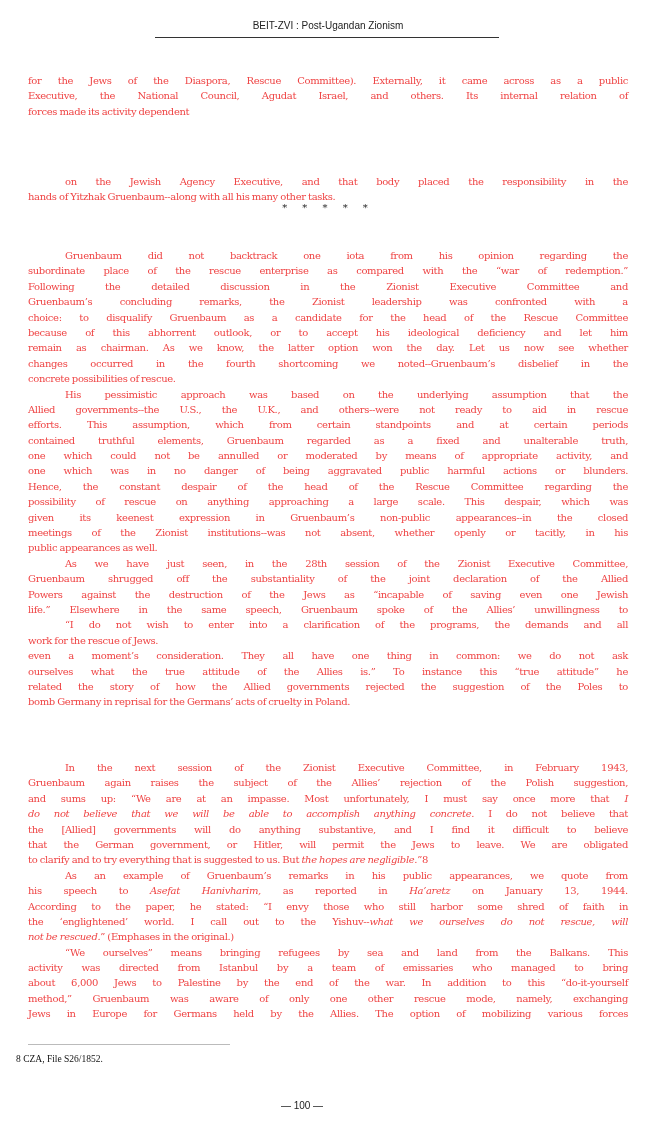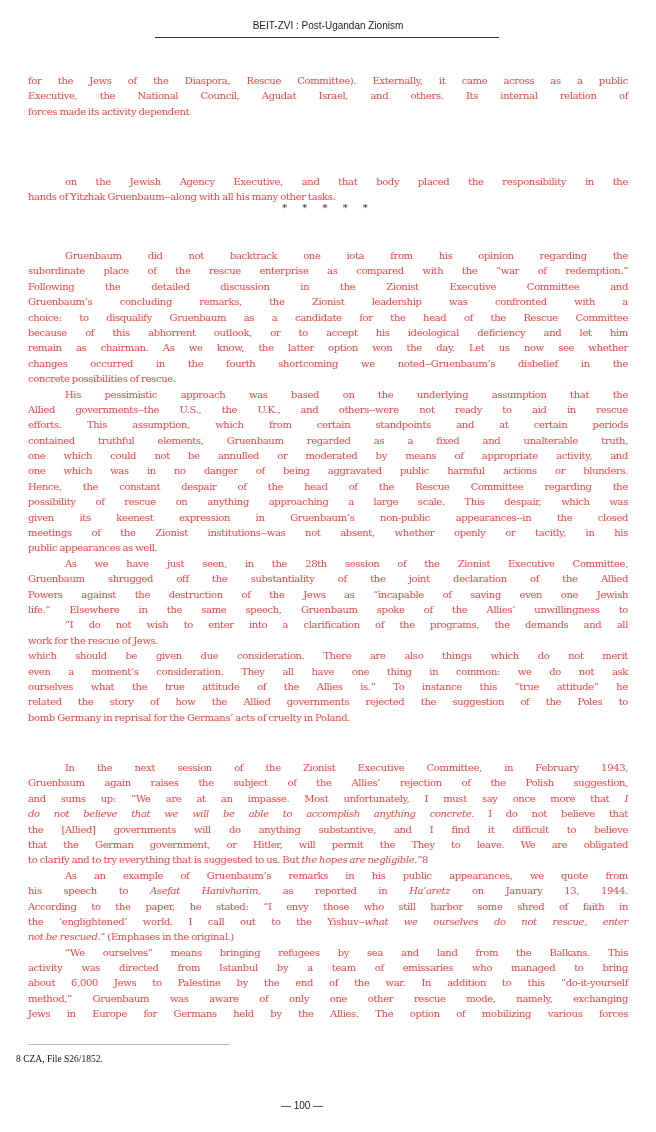--- a/index.html
+++ b/index.html
@@ -77,39 +77,38 @@
   <span class="line">possibility of rescue on anything approaching a large scale. This despair, which was</span>
   <span class="line">given its keenest expression in Gruenbaum’s non-public appearances--in the closed</span>
   <span class="line">meetings of the Zionist institutions--was not absent, whether openly or tacitly, in his</span>
   <span class="line last">public appearances as well.</span>
   <span class="line indent">As we have just seen, in the 28th session of the Zionist Executive Committee,</span>
   <span class="line">Gruenbaum shrugged off the substantiality of the joint declaration of the Allied</span>
   <span class="line">Powers against the destruction of the Jews as “incapable of saving even one Jewish</span>
   <span class="line">life.” Elsewhere in the same speech, Gruenbaum spoke of the Allies’ unwillingness to</span>
   <span class="line indent">“I do not wish to enter into a clarification of the programs, the demands and all</span>
   <span class="line last">work for the rescue of Jews.</span>
-  <span class="line">which should be given due consideration. There are also things which do not merit</span>
   <span class="line">even a moment’s consideration. They all have one thing in common: we do not ask</span>
   <span class="line">ourselves what the true attitude of the Allies is.” To instance this “true attitude” he</span>
   <span class="line">related the story of how the Allied governments rejected the suggestion of the Poles to</span>
   <span class="line last">bomb Germany in reprisal for the Germans’ acts of cruelty in Poland.</span>
 </div>
 
 <div class="body-text" style="top:760px;">
   <span class="line indent">In the next session of the Zionist Executive Committee, in February 1943,</span>
   <span class="line">Gruenbaum again raises the subject of the Allies’ rejection of the Polish suggestion,</span>
   <span class="line"><span>and sums up: “We are at an impasse. Most unfortunately, I must say once more that</span> <em>I</em></span>
   <span class="line"><em>do not believe that we will be able to accomplish anything concrete.</em> <span>I do not believe that</span></span>
   <span class="line">the [Allied] governments will do anything substantive, and I find it difficult to believe</span>
-  <span class="line">that the German government, or Hitler, will permit the They to leave. We are obligated</span>
+  <span class="line">that the German government, or Hitler, will permit the Jews to leave. We are obligated</span>
   <span class="line last"><span>to clarify and to try everything that is suggested to us. But</span> <em>the hopes are negligible.</em><span>”8</span></span>
   <span class="line indent">As an example of Gruenbaum’s remarks in his public appearances, we quote from</span>
   <span class="line"><span>his speech to</span> <em>Asefat Hanivharim,</em> <span>as reported in</span> <em>Ha’aretz</em> <span>on January 13, 1944.</span></span>
   <span class="line">According to the paper, he stated: “I envy those who still harbor some shred of faith in</span>
-  <span class="line"><span>the ‘englightened’ world. I call out to the Yishuv--</span><em>what we ourselves do not rescue, enter</em></span>
+  <span class="line"><span>the ‘englightened’ world. I call out to the Yishuv--</span><em>what we ourselves do not rescue, will</em></span>
   <span class="line last"><em>not be rescued.</em><span>” (Emphases in the original.)</span></span>
   <span class="line indent">“We ourselves” means bringing refugees by sea and land from the Balkans. This</span>
   <span class="line">activity was directed from Istanbul by a team of emissaries who managed to bring</span>
   <span class="line">about 6,000 Jews to Palestine by the end of the war. In addition to this “do-it-yourself</span>
   <span class="line">method,” Gruenbaum was aware of only one other rescue mode, namely, exchanging</span>
   <span class="line">Jews in Europe for Germans held by the Allies. The option of mobilizing various forces</span>
 </div>
 
 <div class="footnote-rule"></div>
 <div class="footnote">8 CZA, File S26/1852.</div>

